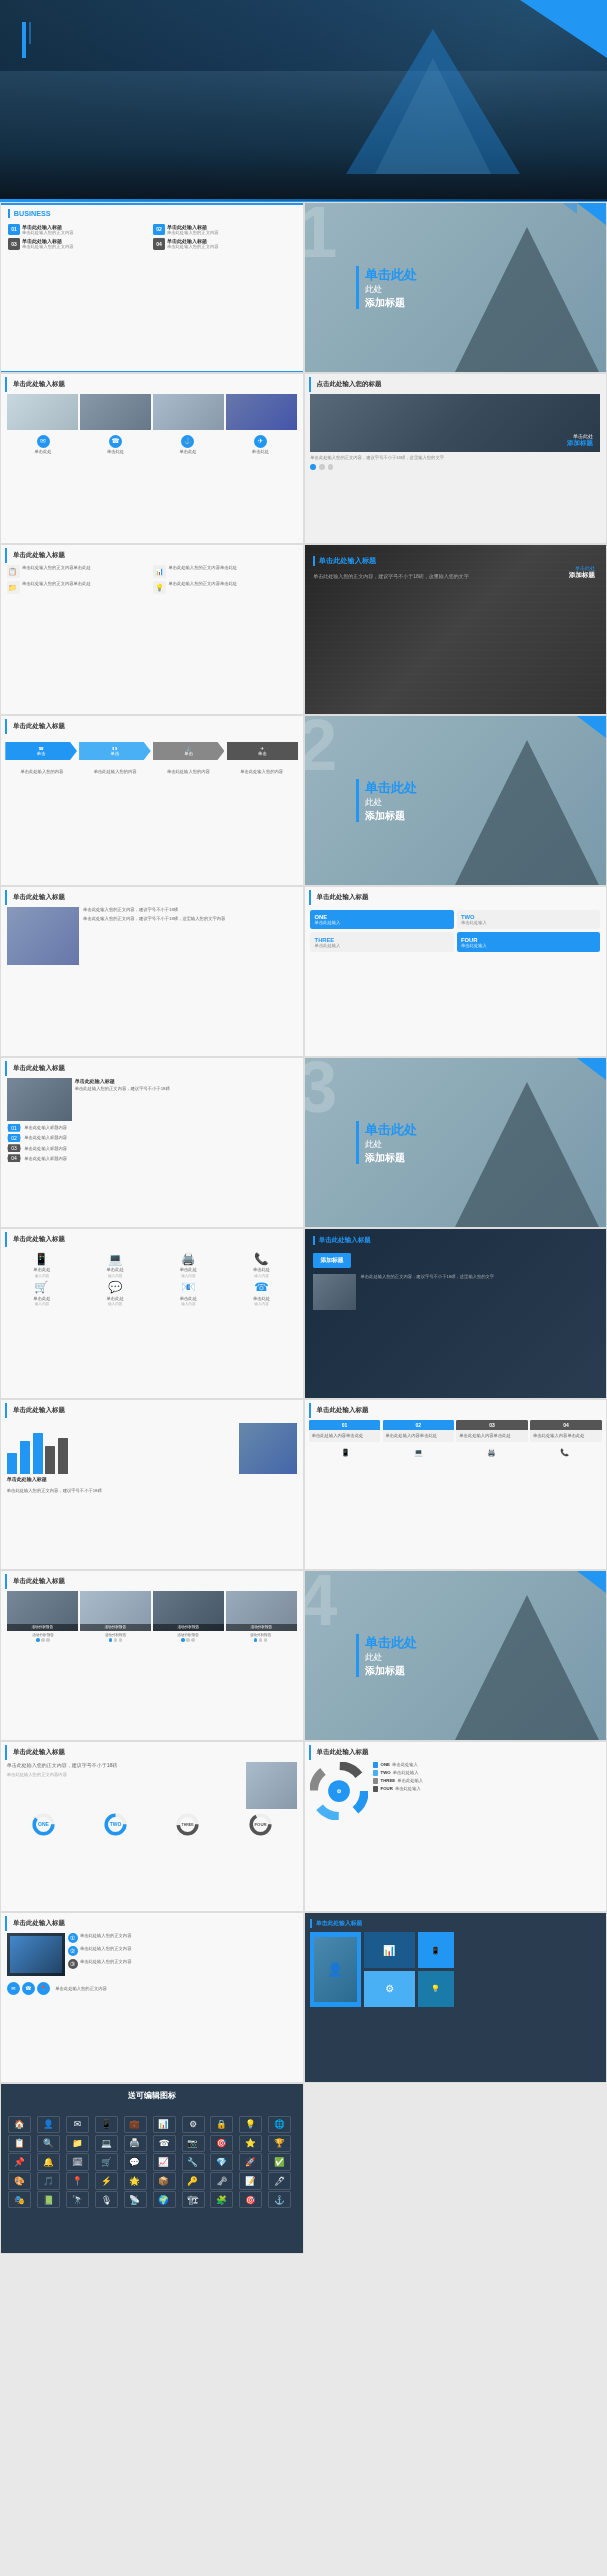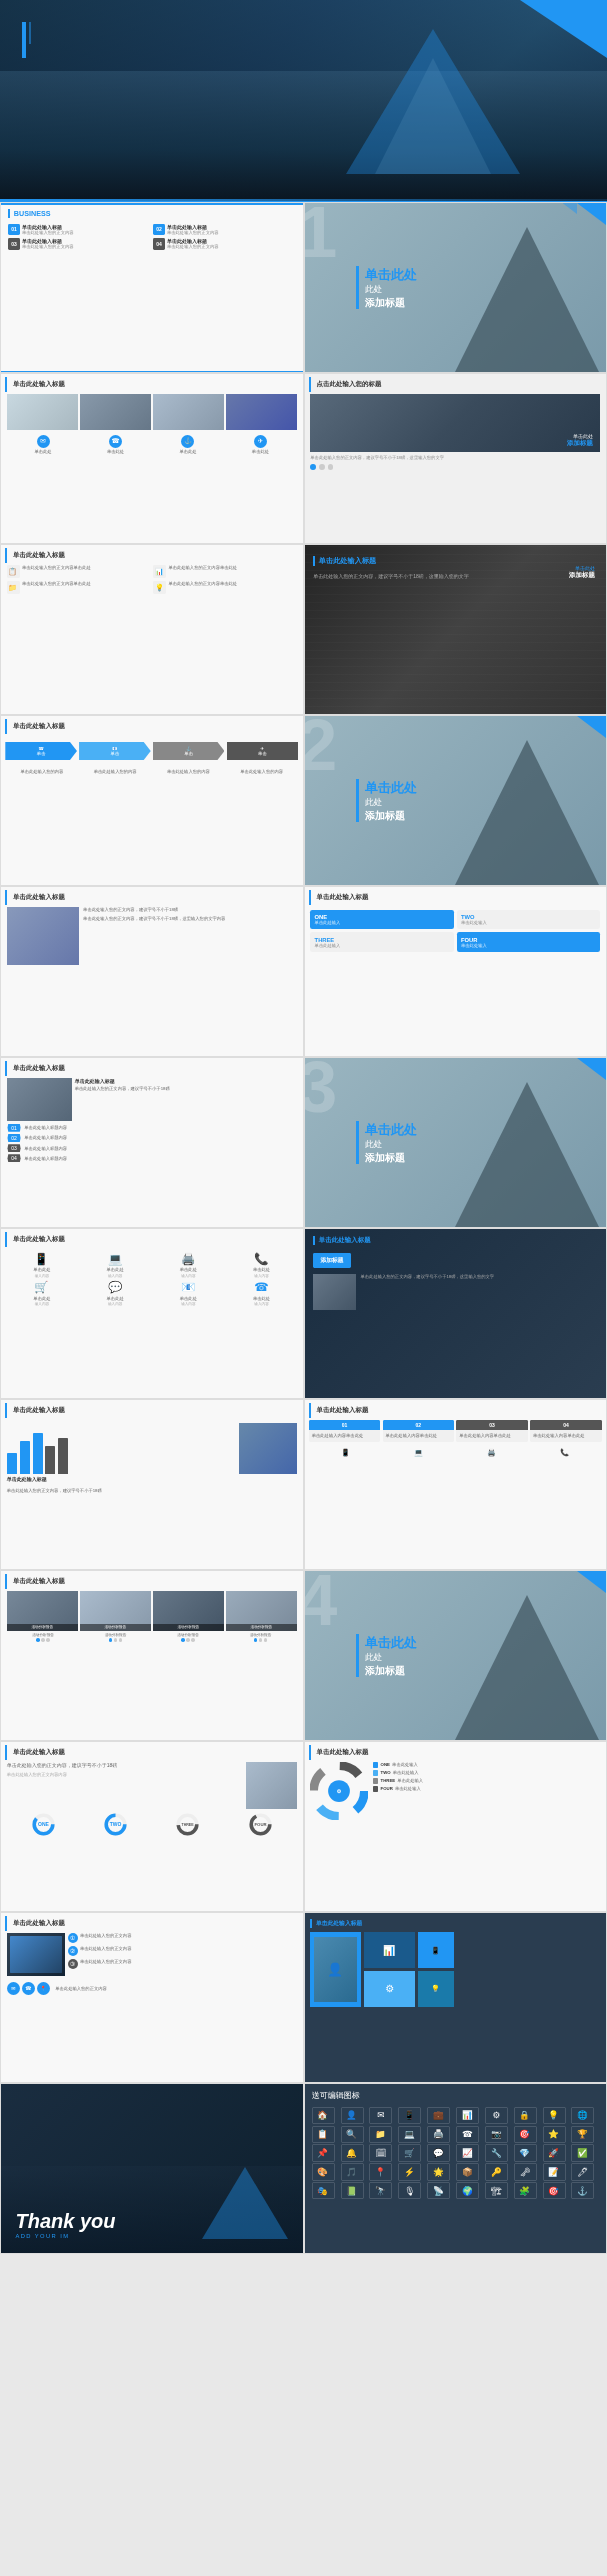--- a/index.html
+++ b/index.html
@@ -644,33 +644,24 @@
         <div style="background:#1a7aaa;display:flex;align-items:center;justify-content:center;">
           <span style="color:white;font-size:7.2px;">💡</span>
         </div>
       </div>
     </div>
   </div>
 </div>
 
 <div class="row">
 
-  <div class="slide-half thankyou-slide" style="background:linear-gradient(135deg,#1a2d40 0%,#0d1f2d 100%);position:relative;overflow:hidden;">
-    <div style="position:absolute;bottom:0;left:0;right:0;height:87px;background:linear-gradient(180deg,rgba(30,50,70,0.3) 0%,rgba(10,25,40,0.8) 100%);"></div>
-
-    <div style="position:absolute;right:14.5px;bottom:14.5px;width:0;height:0;border-left:43px solid transparent;border-right:43px solid transparent;border-bottom:72px solid rgba(33,150,243,0.4);"></div>
-    <div style="position:absolute;bottom:14.5px;left:14.5px;">
-      <div style="font-size:20px;font-weight:bold;font-style:italic;color:white;">Thank you</div>
-      <div style="font-size:5.8px;color:#2196F3;letter-spacing:1.4px;text-transform:uppercase;">ADD YouR IM</div>
-    </div>
-  </div>
 
   <div class="slide-half" style="background:#2a3d50;position:relative;overflow:hidden;">
     <div style="position:relative;z-index:1;padding:5.8px 7.2px;">
-      <div style="font-size:8px;font-weight:normal;color:white;text-align:left;margin-bottom:6px;">送可编辑图标</div>
+      <div style="font-size:8px;font-weight:bold;color:white;text-align:center;margin-bottom:15px;">送可编辑图标</div>
 
       <div style="display:grid;grid-template-columns:repeat(10,1fr);gap:1.4px;">
 
         <div style="width:23px;height:17.4px;display:flex;align-items:center;justify-content:center;color:white;font-size:8.7px;border:0.7px solid rgba(255,255,255,0.15);border-radius:1.4px;">🏠</div>
         <div style="width:23px;height:17.4px;display:flex;align-items:center;justify-content:center;color:white;font-size:8.7px;border:0.7px solid rgba(255,255,255,0.15);border-radius:1.4px;">👤</div>
         <div style="width:23px;height:17.4px;display:flex;align-items:center;justify-content:center;color:white;font-size:8.7px;border:0.7px solid rgba(255,255,255,0.15);border-radius:1.4px;">✉</div>
         <div style="width:23px;height:17.4px;display:flex;align-items:center;justify-content:center;color:white;font-size:8.7px;border:0.7px solid rgba(255,255,255,0.15);border-radius:1.4px;">📱</div>
         <div style="width:23px;height:17.4px;display:flex;align-items:center;justify-content:center;color:white;font-size:8.7px;border:0.7px solid rgba(255,255,255,0.15);border-radius:1.4px;">💼</div>
         <div style="width:23px;height:17.4px;display:flex;align-items:center;justify-content:center;color:white;font-size:8.7px;border:0.7px solid rgba(255,255,255,0.15);border-radius:1.4px;">📊</div>
         <div style="width:23px;height:17.4px;display:flex;align-items:center;justify-content:center;color:white;font-size:8.7px;border:0.7px solid rgba(255,255,255,0.15);border-radius:1.4px;">⚙</div>

